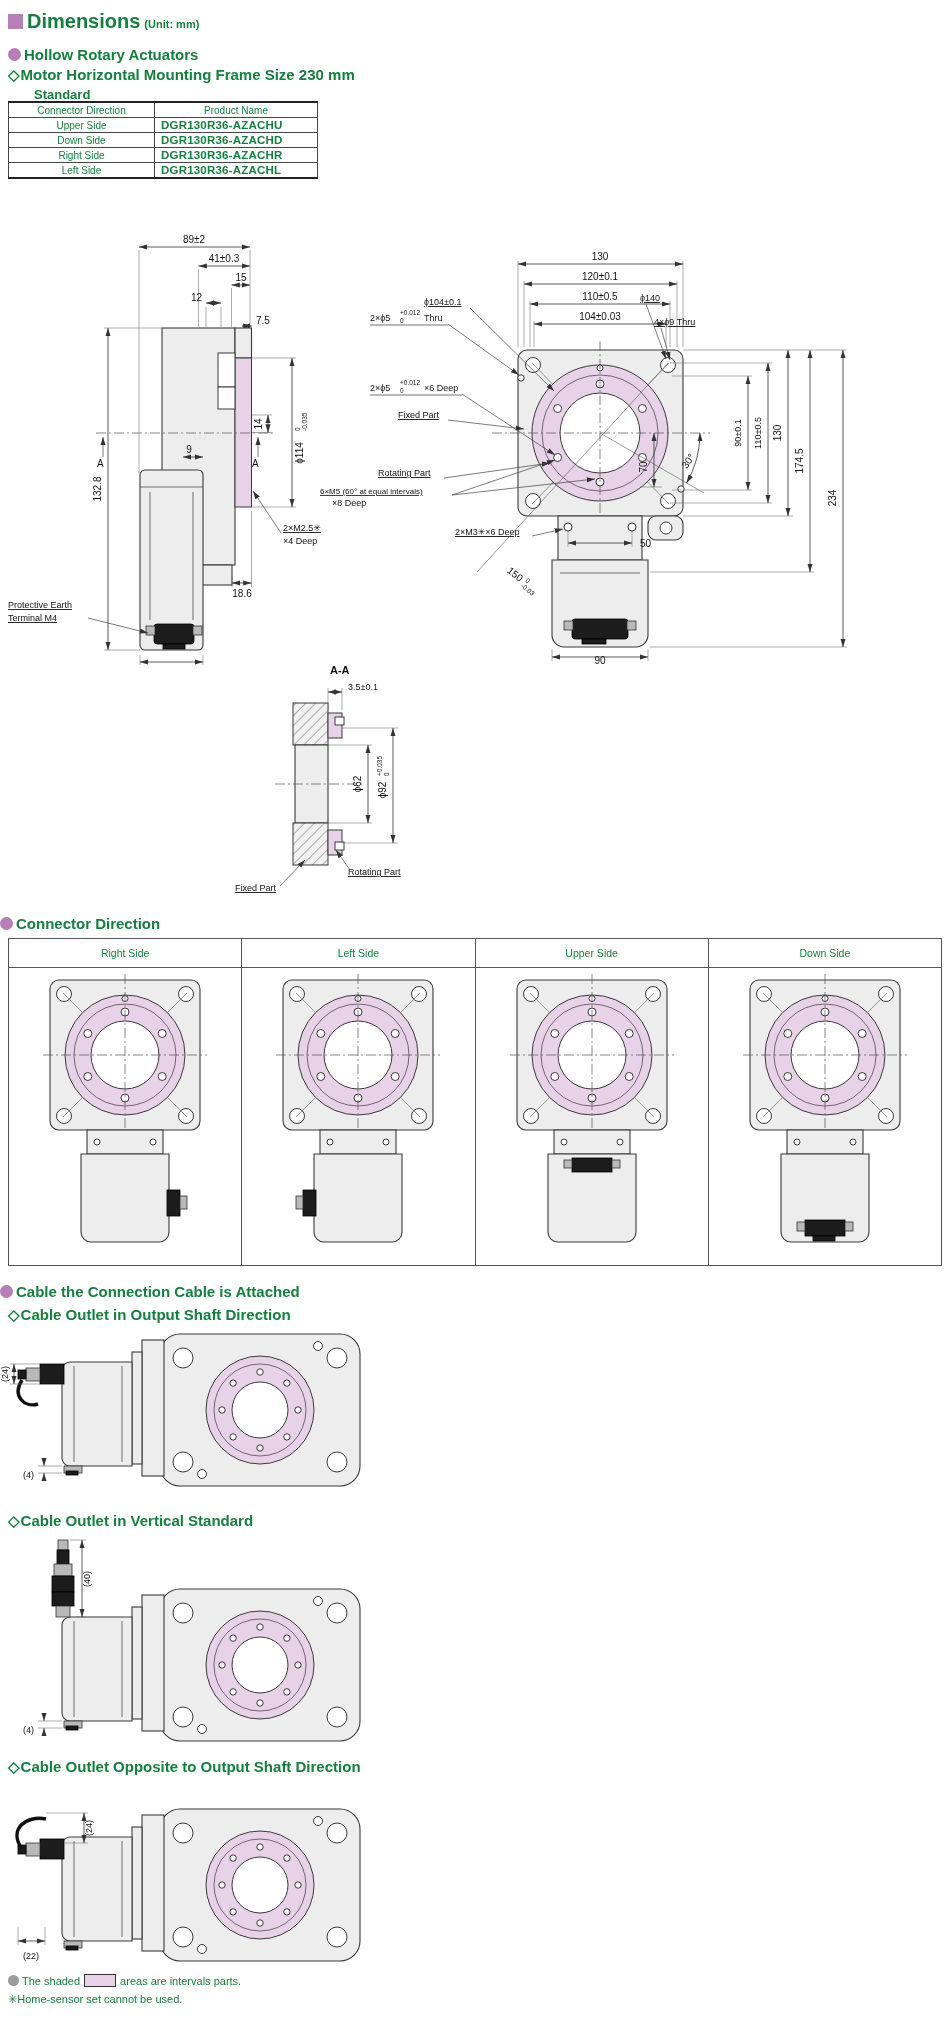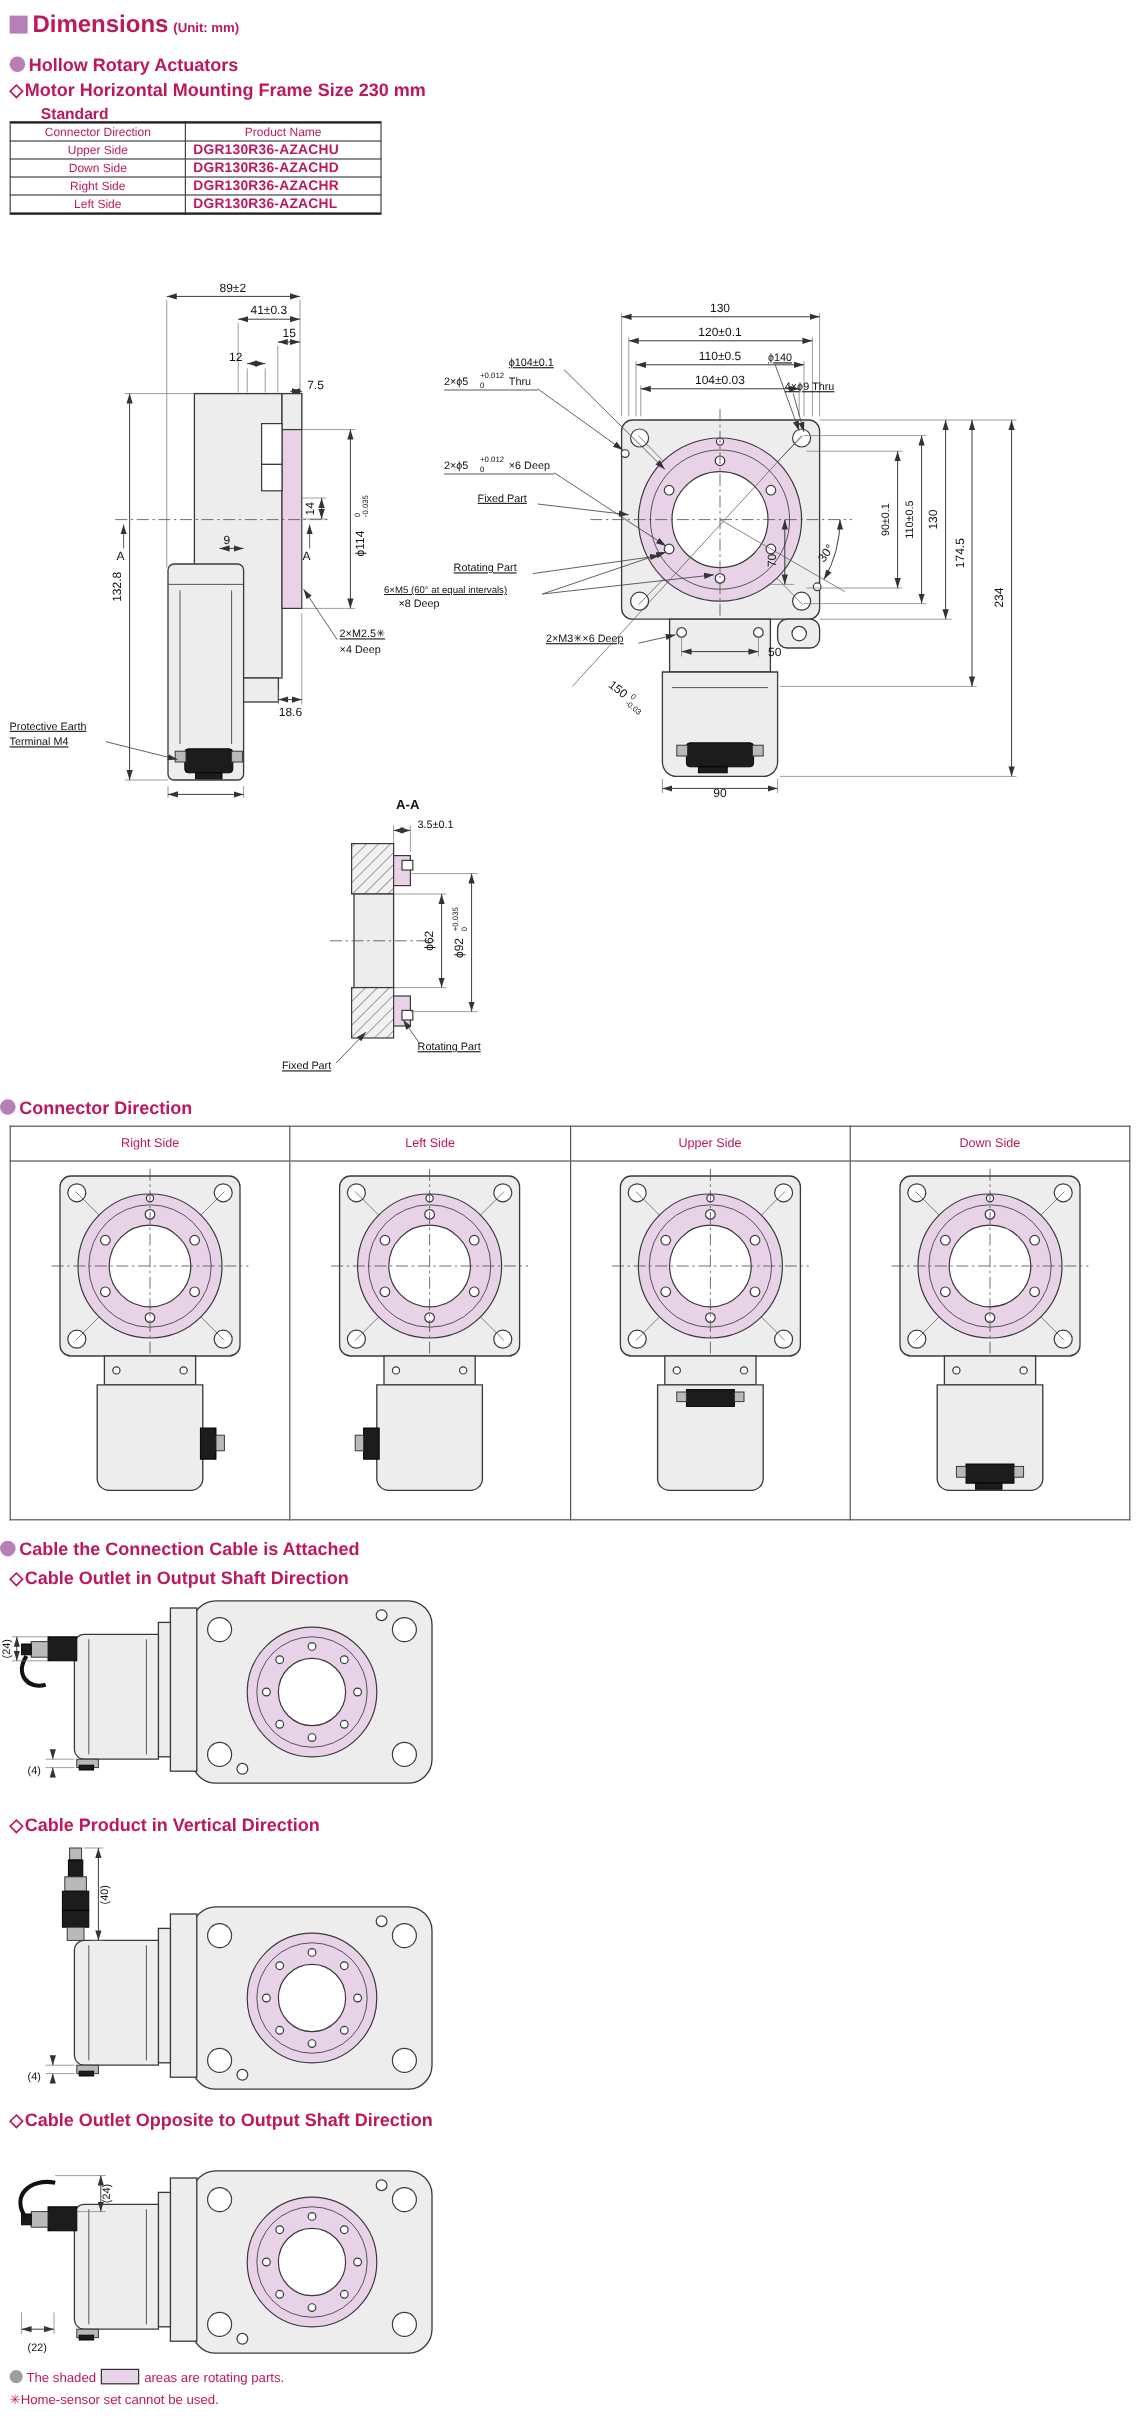--- a/index.html
+++ b/index.html
@@ -1,18 +1,18 @@
 <!DOCTYPE html>
 <html><head>
 <meta charset="utf-8">
 <style>
   :root{ --ac:#b77fb7; --pk:#e8d2e8; --ln:#333; }
   html,body{margin:0;padding:0;background:#fff;}
   #page{position:relative;width:950px;height:2030px;background:#fff;
-        font-family:"Liberation Sans",sans-serif;color:#be185d;overflow:hidden;}
+        font-family:"Liberation Sans",sans-serif;color:#15803d;overflow:hidden;}
   .abs{position:absolute;}
   .h1{font-size:20px;font-weight:bold;white-space:nowrap;}
   .h1 .unit{font-size:11px;margin-left:4px;}
   .sq{display:inline-block;width:15px;height:15px;background:var(--ac);margin-right:4px;vertical-align:-1px;}
   .bullet{display:inline-block;width:13px;height:13px;border-radius:50%;background:var(--ac);margin-right:3px;vertical-align:-1px;}
   .gbullet{display:inline-block;width:11px;height:11px;border-radius:50%;background:#9c9c9c;margin-right:3px;vertical-align:-1px;}
   .h2{font-size:15px;font-weight:bold;white-space:nowrap;}
   .h3{font-size:15px;font-weight:bold;white-space:nowrap;}
   .dia{font-weight:bold;margin-right:1px;}
   .plain{font-size:13px;font-weight:bold;margin-left:26px;}
@@ -485,21 +485,21 @@
         <text x="0" y="0" text-anchor="middle" class="t9">(24)</text>
       </g>
     <line x1="62" y1="140" x2="38" y2="140" class="ext"></line>
     <line x1="62" y1="147" x2="38" y2="147" class="ext"></line>
     <line x1="44" y1="132" x2="44" y2="140" class="lead"></line>
     <line x1="44" y1="155" x2="44" y2="147" class="lead"></line>
     <text x="34" y="152" text-anchor="end" class="t9">(4)</text>
   </svg>
 
   <div class="abs h3" style="left:8px;top:1512px">
-    <span class="dia">◇</span><span>Cable Product in Vertical Direction</span>
+    <span class="dia">◇</span><span>Cable Outlet in Vertical Standard</span>
   </div>
   <svg class="abs" style="left:0;top:1534px" width="420" height="215" viewBox="0 0 420 215">
     <use href="#cflange" x="160" y="55"></use>
     <use href="#cmotor" x="24" y="53"></use>
     <rect x="58" y="6" width="10" height="10" class="gy"></rect>
     <rect x="57" y="16" width="12" height="14" class="bk"></rect>
     <rect x="54" y="30" width="18" height="12" class="gy"></rect>
     <rect x="52" y="42" width="22" height="16" class="bk"></rect>
     <rect x="52" y="58" width="22" height="14" class="bk"></rect>
     <rect x="56" y="72" width="14" height="11" class="gy"></rect>
@@ -532,17 +532,17 @@
     <g transform="translate(92,49) rotate(-90)">
         <text x="0" y="0" text-anchor="middle" class="t9">(24)</text>
       </g>
     <line x1="18" y1="148" x2="18" y2="166" class="ext"></line>
     <line x1="45" y1="148" x2="45" y2="166" class="ext"></line>
     <line x1="18" y1="162" x2="45" y2="162" class="dim"></line>
     <text x="31" y="180" text-anchor="middle" class="t9">(22)</text>
   </svg>
 
   <div class="abs note" style="left:8px;top:1974px">
-    <span class="gbullet"></span><span>The shaded</span><span class="swatch"></span><span>areas are rotating parts.</span>
+    <span class="gbullet"></span><span>The shaded</span><span class="swatch"></span><span>areas are intervals parts.</span>
   </div>
   <div class="abs note" style="left:8px;top:1993px">✳Home-sensor set cannot be used.</div>
 
 </div>
 
 </body></html>

